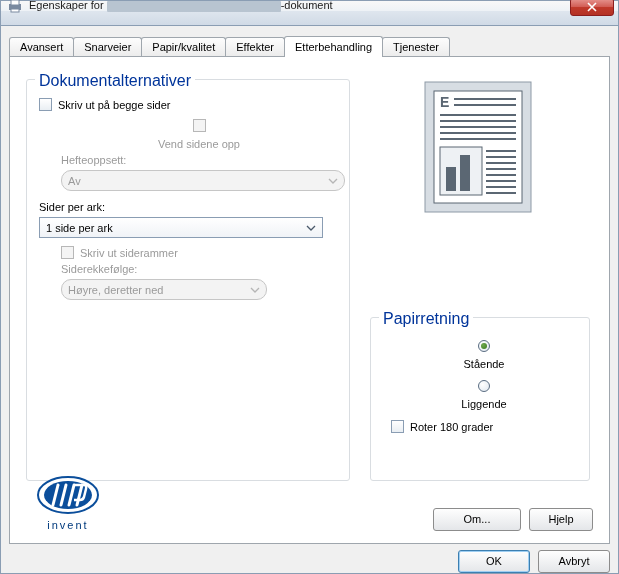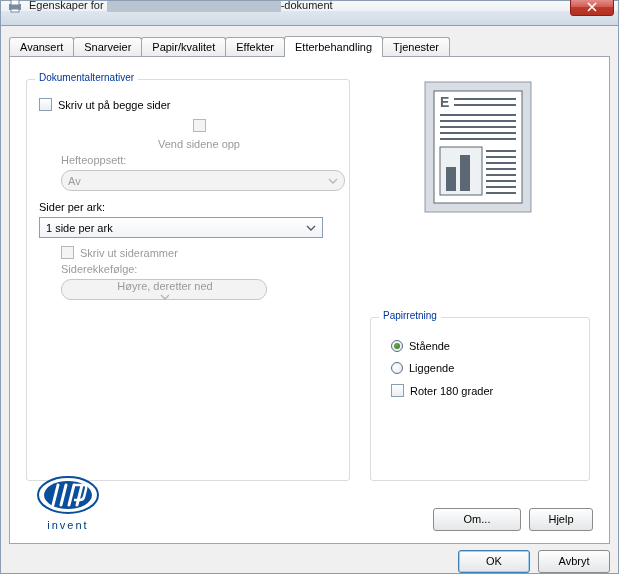--- a/index.html
+++ b/index.html
@@ -106,21 +106,21 @@
     padding:18px 12px 12px 12px;
     background:#fff;
   }
   .group > .legend {
     position:absolute;
     top:-8px;
     left:8px;
     background:#fff;
     padding:0 4px;
     color:#00349a;
-    font-size:10px;
+    font-size:16px;
   }
 
   .group.doc { left:16px; top:22px; width:324px; height:402px; }
   .group.orient { left:360px; top:260px; width:220px; height:164px; }
 
   
   .chk {
     display:flex;
     align-items:center;
     gap:6px;
@@ -154,26 +154,27 @@
     background:#f3f3f3;
     color:#9a9a9a;
     border-radius:10px;
   }
   .combo .arrow {
     width:15px; height:15px;
     display:flex; align-items:center; justify-content:center;
     color:#4b5a6b;
   }
   .combo.disabled .arrow { color:#b5b5b5; }
-  .combo.small { width:206px;flex-direction:column; }
+  .combo.small { width:206px; }
 
   
   .radio {
     display:flex; align-items:center; gap:6px;
     margin:4px 0 10px 8px;
+    flex-direction:column;
   }
   .radiodot {
     width:12px; height:12px;
     border-radius:50%;
     border:1px solid #5a6d82;
     background:radial-gradient(circle at 35% 35%, #fff, #dfe7ef);
     position:relative;
   }
   .radiodot.checked::after {
     content:"";

